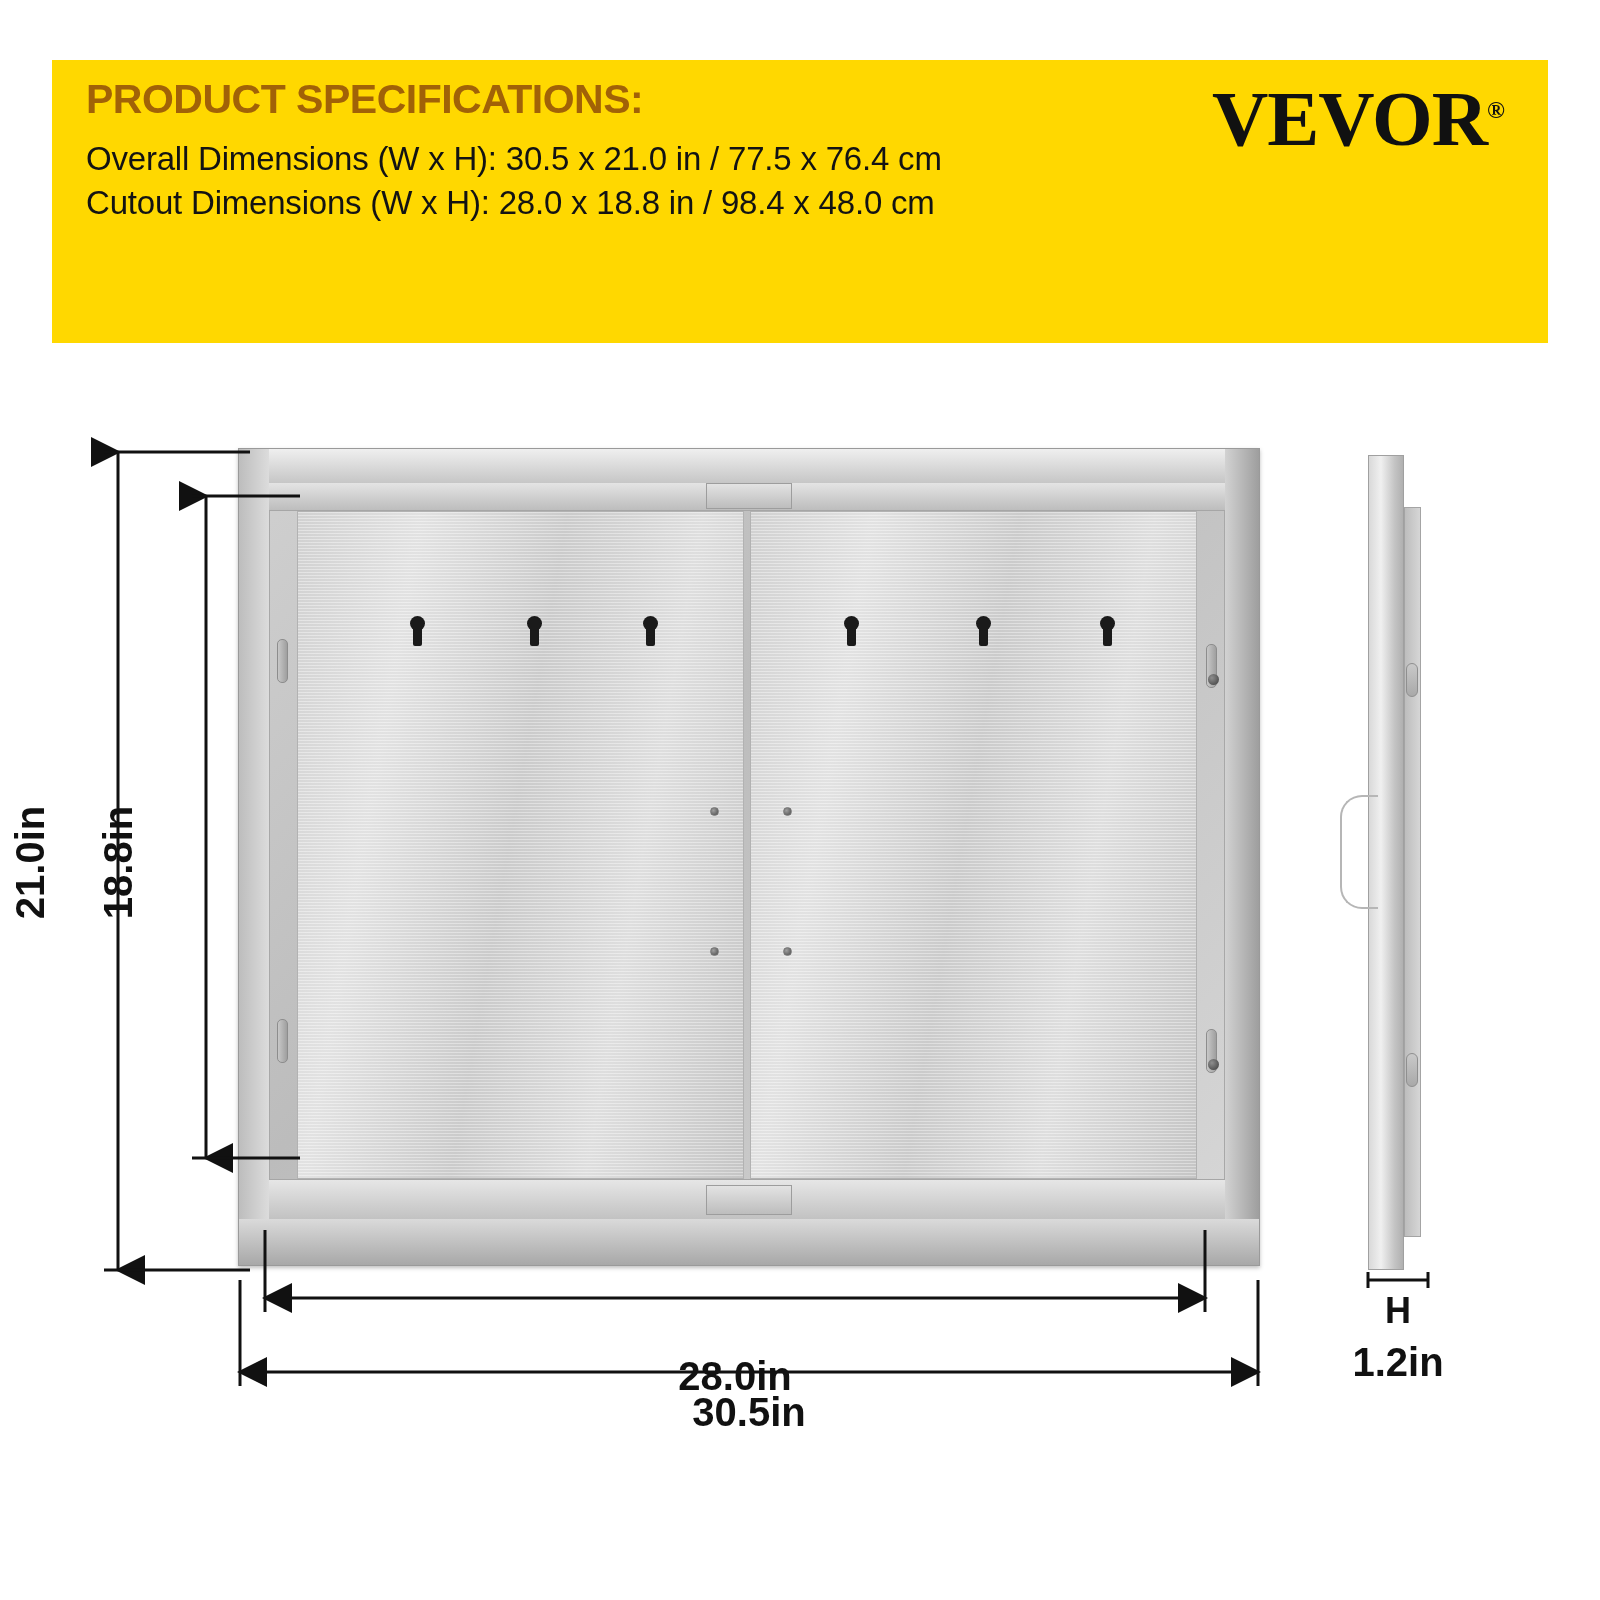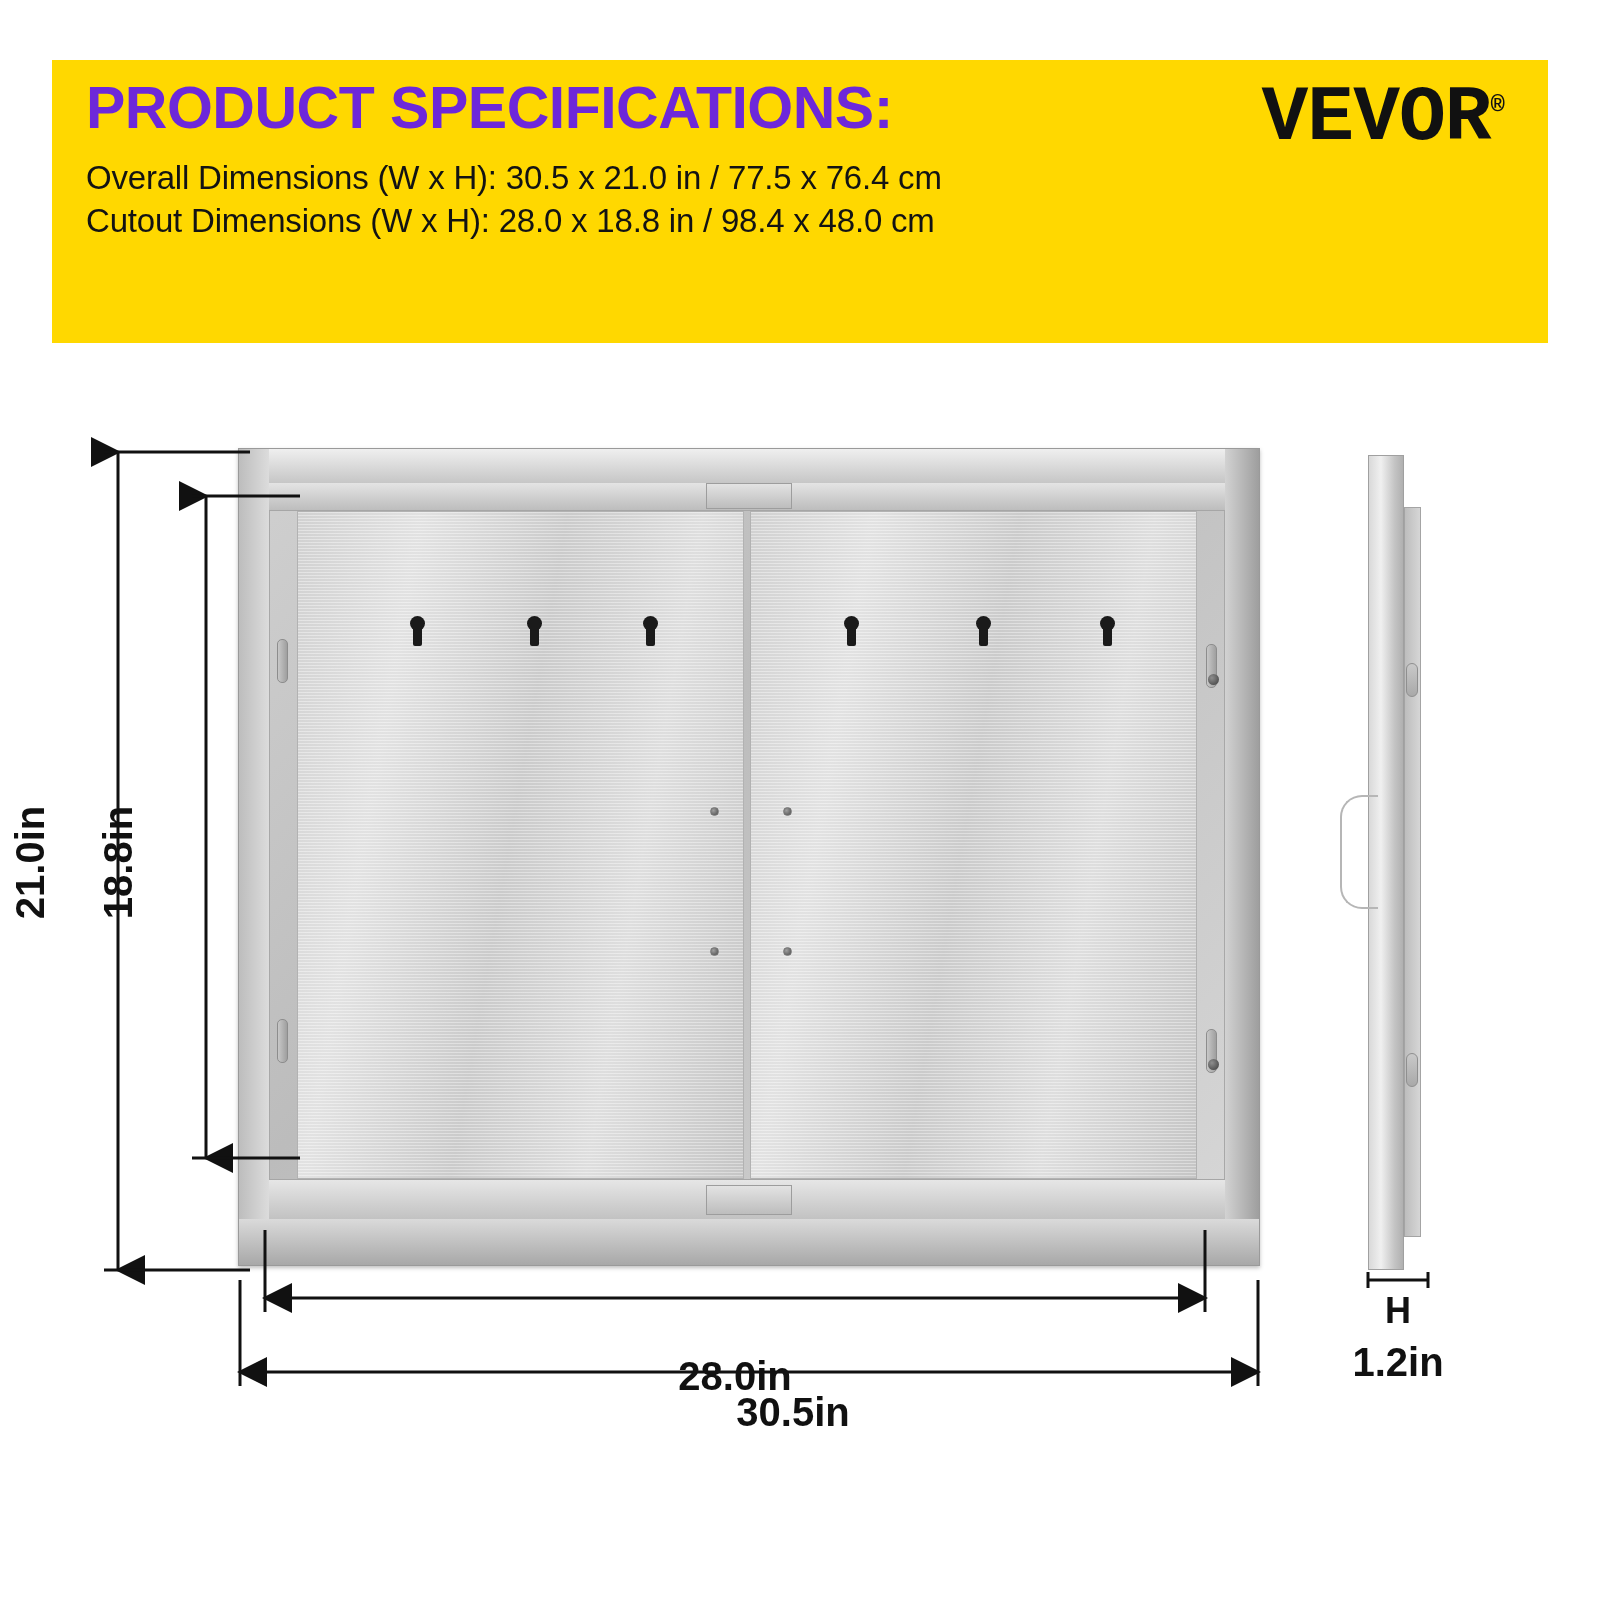--- a/index.html
+++ b/index.html
@@ -20,38 +20,38 @@
     position: absolute;
     left: 52px;
     top: 60px;
     width: 1496px;
     height: 283px;
     background: #ffd800;
     box-sizing: border-box;
     padding: 18px 34px 0 34px;
   }
   .banner-title {
-    font-size: 59px;
+    font-size: 41px;
     font-weight: bold;
     letter-spacing: -0.5px;
-    color: #6d28d9;
+    color: #a16207;
     line-height: 1.05;
     margin: 0;
     display: inline-block;
     vertical-align: top;
   }
   .brand {
     position: absolute;
     right: 44px;
     top: 14px;
     font-size: 78px;
     font-weight: bold;
     letter-spacing: -1px;
     color: #111111;
-    font-family: Liberation Mono, monospace;
+    font-family: Liberation Serif, serif;
     margin-left: 12px;
   }
   .brand .reg {
     font-size: 24px;
     vertical-align: super;
     font-weight: bold;
   }
   .spec-line {
     font-size: 33px;
     color: #131313;
@@ -369,18 +369,18 @@
     <line x1="1368" y1="872" x2="1368" y2="888" stroke="#111" stroke-width="3"></line>
     <line x1="1428" y1="872" x2="1428" y2="888" stroke="#111" stroke-width="3"></line>
   </svg>
 
   <div class="dim-label vert-text" style="left:30px; top:440px; width:160px; text-align:center; margin-left:-80px;">21.0in</div>
 
   <div class="dim-label vert-text" style="left:118px; top:440px; width:160px; text-align:center; margin-left:-80px;">18.8in</div>
 
   <div class="dim-label" style="left:735px; top:910px; transform:translateX(-50%);margin-top:44px;">28.0in</div>
 
-  <div class="dim-label" style="left:749px; top:990px; transform:translateX(-50%);margin-left:44px;">30.5in</div>
+  <div class="dim-label" style="left:749px; top:990px; transform:translateX(-50%);">30.5in</div>
 
   <div class="dim-label" style="left:1398px; top:890px; transform:translateX(-50%); font-size:36px;">H</div>
 
   <div class="dim-label" style="left:1398px; top:940px; transform:translateX(-50%);">1.2in</div>
 </div>
 
 </body></html>

